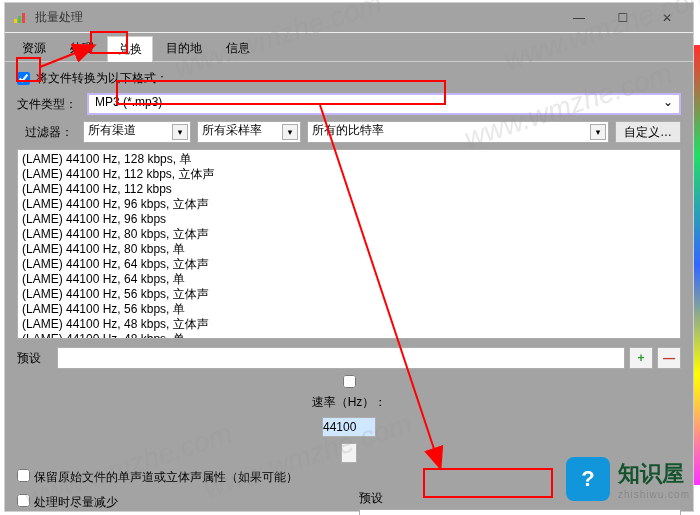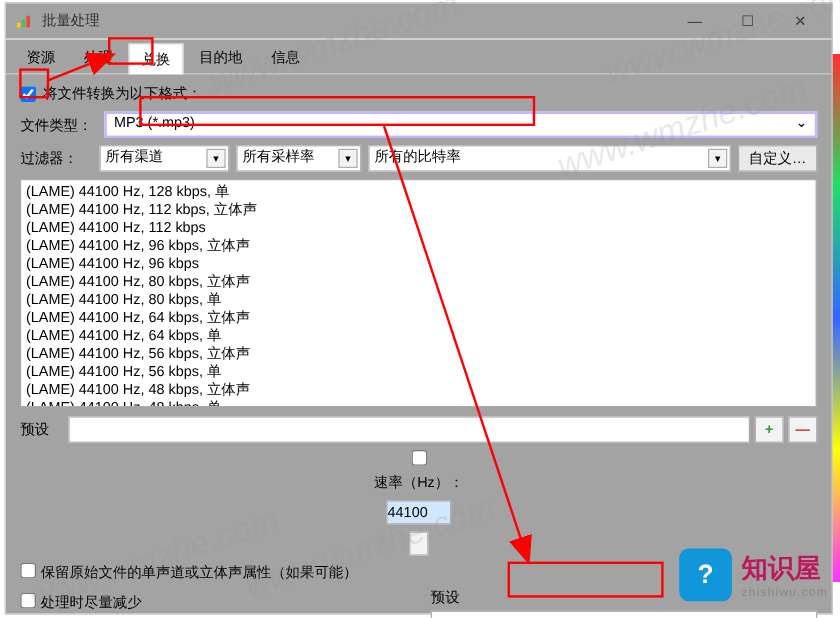--- a/index.html
+++ b/index.html
@@ -12,21 +12,21 @@
 .winctrls { display: flex; }
 .winbtn { width: 44px; height: 30px; display: flex; align-items: center; justify-content: center; color: #333; }
 
 .tabs { display: flex; padding: 2px 6px 0 6px; border-bottom: 1px solid #ccc; position: relative; }
 .tab { padding: 4px 10px; border: 1px solid transparent; border-bottom: none; margin-right: 2px; cursor: pointer; }
 .tab.active { border-color: #ccc; background: #fff; border-top: 1px solid #ccc; position: relative; top: 1px; }
 
 .content { padding: 8px 12px; }
 
 .row { display: flex; align-items: center; margin-bottom: 6px; gap: 6px; }
-.label { min-width: 60px; text-align: left; padding-right: 4px; }
+.label { min-width: 60px; text-align: right; padding-right: 4px; }
 .cb { width: 13px; height: 13px; }
 
 .filetype { border: 2px solid #c4b5fd; height: 22px; flex: 1; display: flex; padding: 0 6px; background: #fff; position: relative; }
 .filetype .arrow { position: absolute; right: 6px; }
 
 .listbox { border: 1px solid #adadad; height: 190px; overflow-y: scroll; background: #fff; padding: 2px 4px; line-height: 15px; color: #000; }
 .listbox .item { white-space: nowrap; }
 
 .preset-row { display: flex; align-items: center; gap: 4px; margin: 8px 0 4px 0; }
 .preset-row .label2 { width: 36px; }
@@ -54,21 +54,21 @@
 .rb-tab { left: 90px; top: 31px; width: 38px; height: 23px; }
 .rb-file { left: 116px; top: 80px; width: 330px; height: 25px; }
 .rb-start { left: 423px; top: 468px; width: 130px; height: 30px; }
 
 svg.arrow-svg { position: absolute; left: 0; top: 0; width: 700px; height: 515px; pointer-events: none; }
 
 
 .wm { position: absolute; color: rgba(150,150,150,0.22); font-size: 28px; font-style: italic; transform: rotate(-18deg); pointer-events: none; font-family: Arial; }
 .logo { position: absolute; right: 10px; bottom: 14px; display: flex; align-items: center; gap: 8px; }
 .logo .sq { width: 44px; height: 44px; background: #1296db; border-radius: 8px; display: flex; align-items: center; justify-content: center; color: #fff; font-size: 22px; font-weight: bold; }
-.logo .txt { color: #be185d; font-size: 22px; font-weight: bold; }
+.logo .txt { color: #14532d; font-size: 22px; font-weight: bold; }
 .logo .sub { color: #888; font-size: 10px; letter-spacing: 1px; }
 
 .filter-combo { height:22px; border:1px solid #adadad; background:#fff; display:flex; align-items:flex-start; padding:0 4px; position:relative; }
 .filter-combo .dd { position:absolute; right:2px; top:2px; width:16px; height:16px; border:1px solid #adadad; background:#f3f3f3; display:flex; align-items:center; justify-content:center; font-size:9px;}
 .custom-btn { height:22px; border:1px solid #adadad; background:#e9e9e9; padding:0 8px; display:flex; align-items:center;}
 
 .right-strip { position:absolute; right:0; top:45px; width:6px; height:440px; background:linear-gradient(#ff3030,#2d6,#36f,#ff0,#f3f); }
 </style>
 </head>
 <body>

